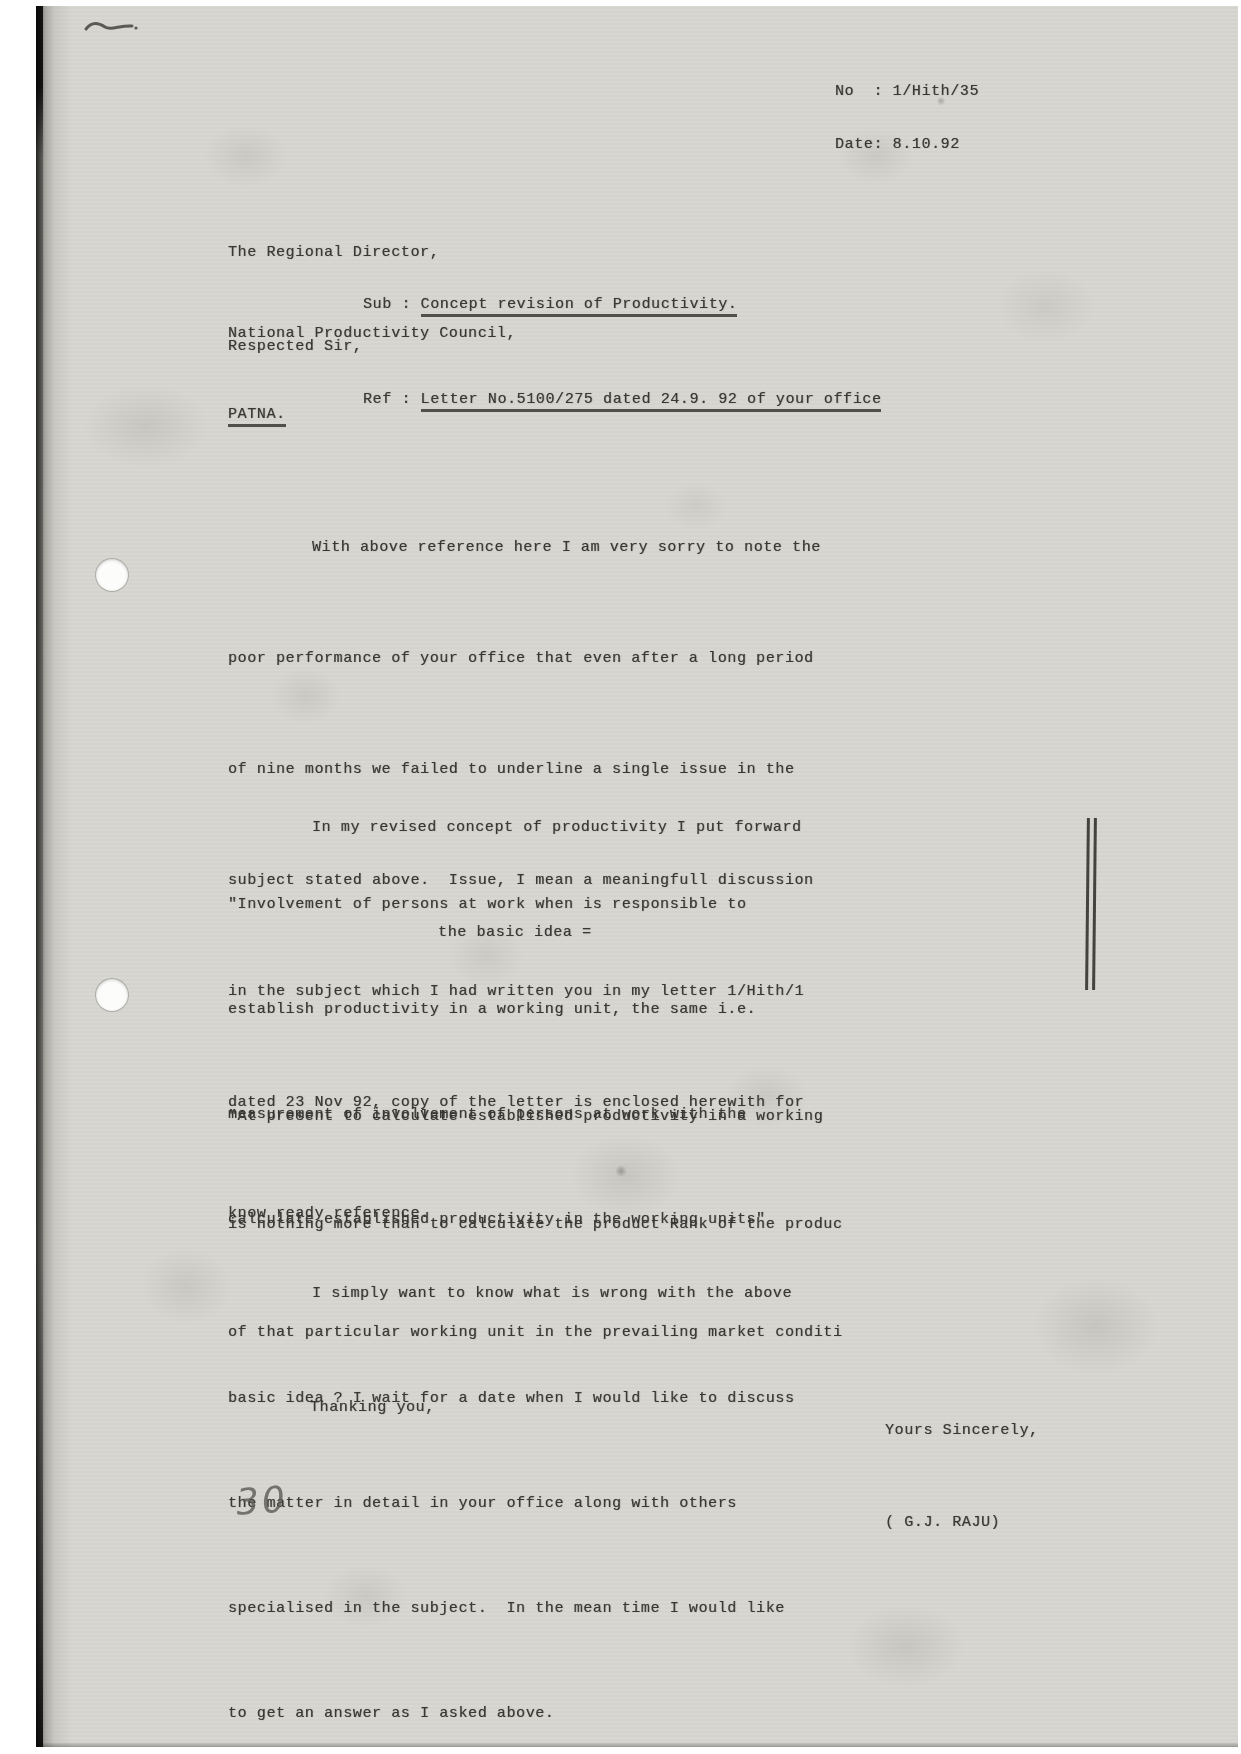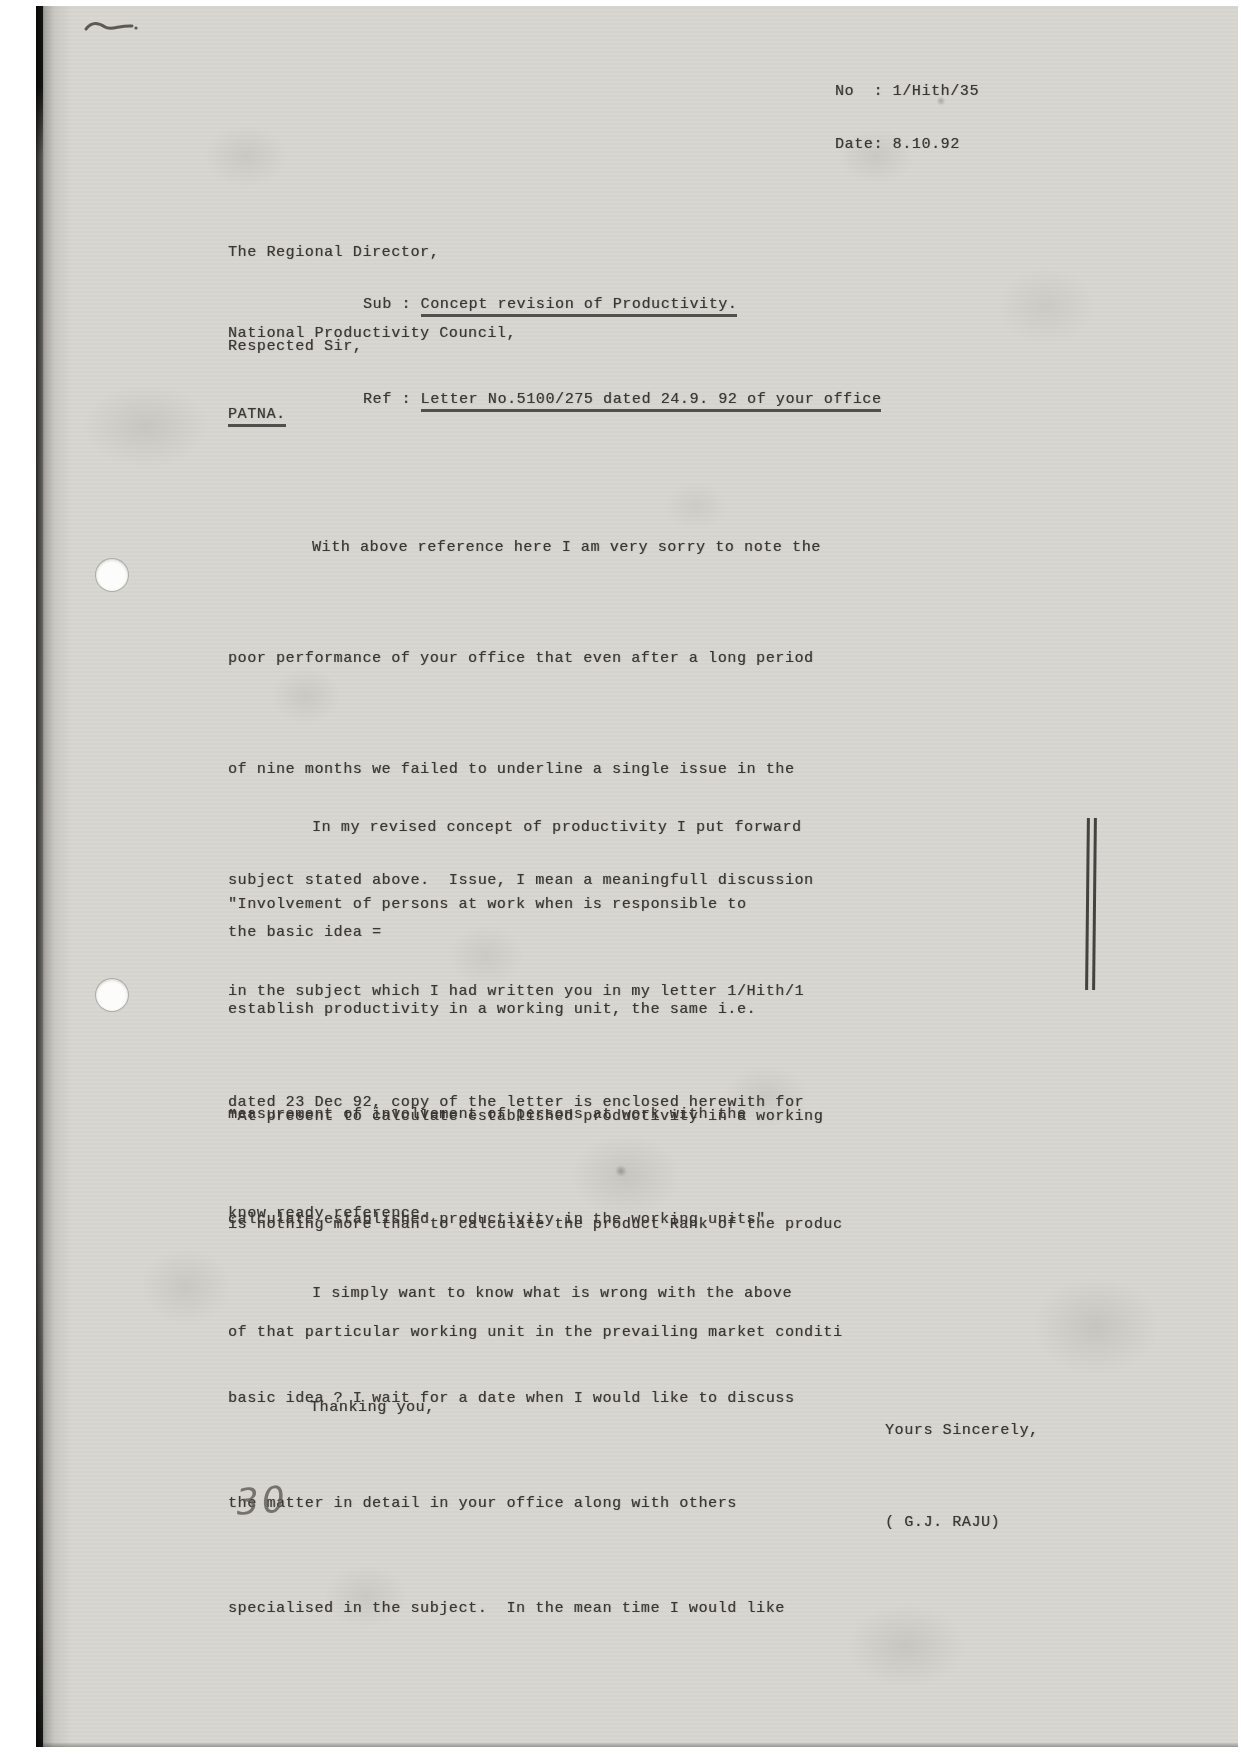--- a/index.html
+++ b/index.html
@@ -59,21 +59,21 @@
     text-shadow:0.5px 0.4px 0.8px rgba(45,42,38,0.5);
     white-space:pre;z-index:3;
   }
   .b-no{left:835px;top:83px;}
   .b-date{left:835px;top:136px;}
   .b-addressee{left:228px;top:185px;line-height:27px;}
   .b-sub{left:363px;top:296px;}
   .b-sal{left:228px;top:338px;}
   .b-ref{left:363px;top:391px;}
   .b-p1{left:228px;top:455px;line-height:37px;}
-  .b-p2{left:228px;top:740px;line-height:35px;}
+  .b-p2{left:228px;top:740px;line-height:35px;text-align:center;}
   .b-quote{left:228px;top:817px;line-height:35px;}
   .b-p3{left:228px;top:1027px;line-height:36px;}
   .b-p4{left:228px;top:1206px;line-height:35px;}
   .b-thanks{left:310px;top:1399px;}
   .b-vale{left:885px;top:1422px;}
   .b-sig{left:885px;top:1514px;}
   .indent{padding-left:84px;}
   .u{border-bottom:3px solid rgba(58,56,53,0.85);padding-bottom:1px;}
   
   .quote-bars{position:absolute;left:1086px;top:818px;height:172px;z-index:3;transform:rotate(0.6deg);}
@@ -116,21 +116,21 @@
   <div class="typed b-sal">Respected Sir,</div>
 
   <div class="typed b-ref"><span>Ref : </span><span class="u">Letter No.5100/275 dated 24.9. 92 of your office</span></div>
 
   <div class="typed b-p1">
     <div class="indent">With above reference here I am very sorry to note the</div>
     <div>poor performance of your office that even after a long period</div>
     <div>of nine months we failed to underline a single issue in the</div>
     <div>subject stated above.  Issue, I mean a meaningfull discussion</div>
     <div>in the subject which I had written you in my letter 1/Hith/1</div>
-    <div>dated 23 Dec 92, copy of the letter is enclosed herewith for</div>
+    <div>dated 23 Nov 92, copy of the letter is enclosed herewith for</div>
     <div>know ready reference.</div>
   </div>
 
   <div class="typed b-p2">
     <div class="indent">In my revised concept of productivity I put forward</div>
     <div>the basic idea =</div>
   </div>
 
   <div class="typed b-quote">
     <div>"Involvement of persons at work when is responsible to</div>
@@ -147,20 +147,21 @@
     <div>"At present to calculate established productivity in a working</div>
     <div>is nothing more than to calculate the product Rank of the produc</div>
     <div>of that particular working unit in the prevailing market conditi</div>
   </div>
 
   <div class="typed b-p4">
     <div class="indent">I simply want to know what is wrong with the above</div>
     <div>basic idea ? I wait for a date when I would like to discuss</div>
     <div>the matter in detail in your office along with others</div>
     <div>specialised in the subject.  In the mean time I would like</div>
+    <div>to get an answer as I asked above.</div>
   </div>
 
   <div class="typed b-thanks">Thanking you,</div>
   <div class="typed b-vale">Yours Sincerely,</div>
   <div class="typed b-sig">( G.J. RAJU)</div>
 
   <div class="handwritten">30</div>
 </div>
 
 </body></html>

